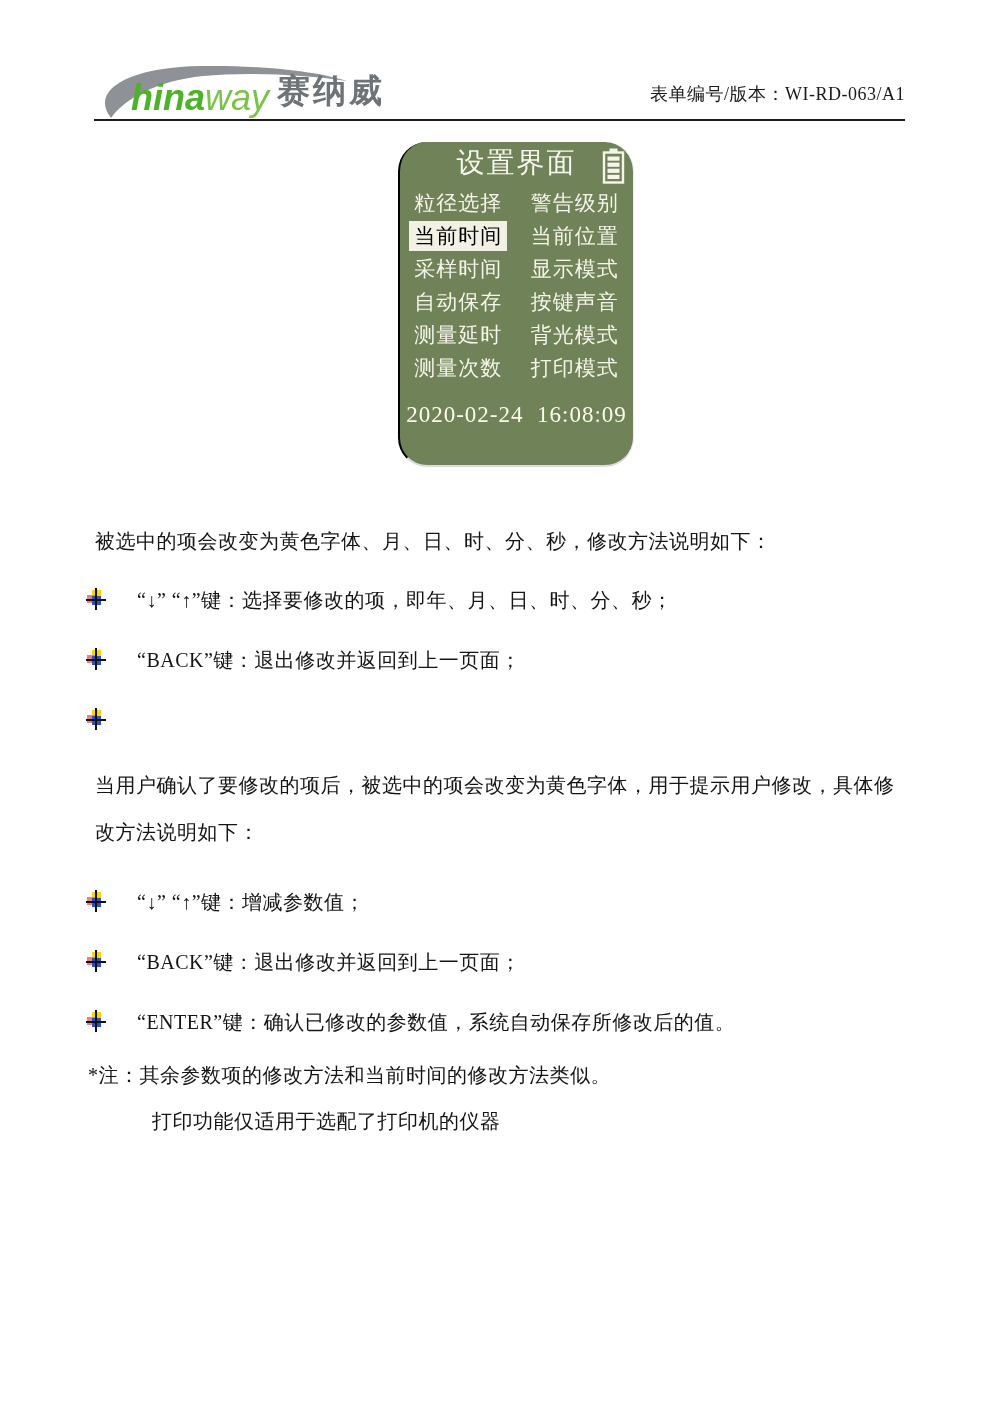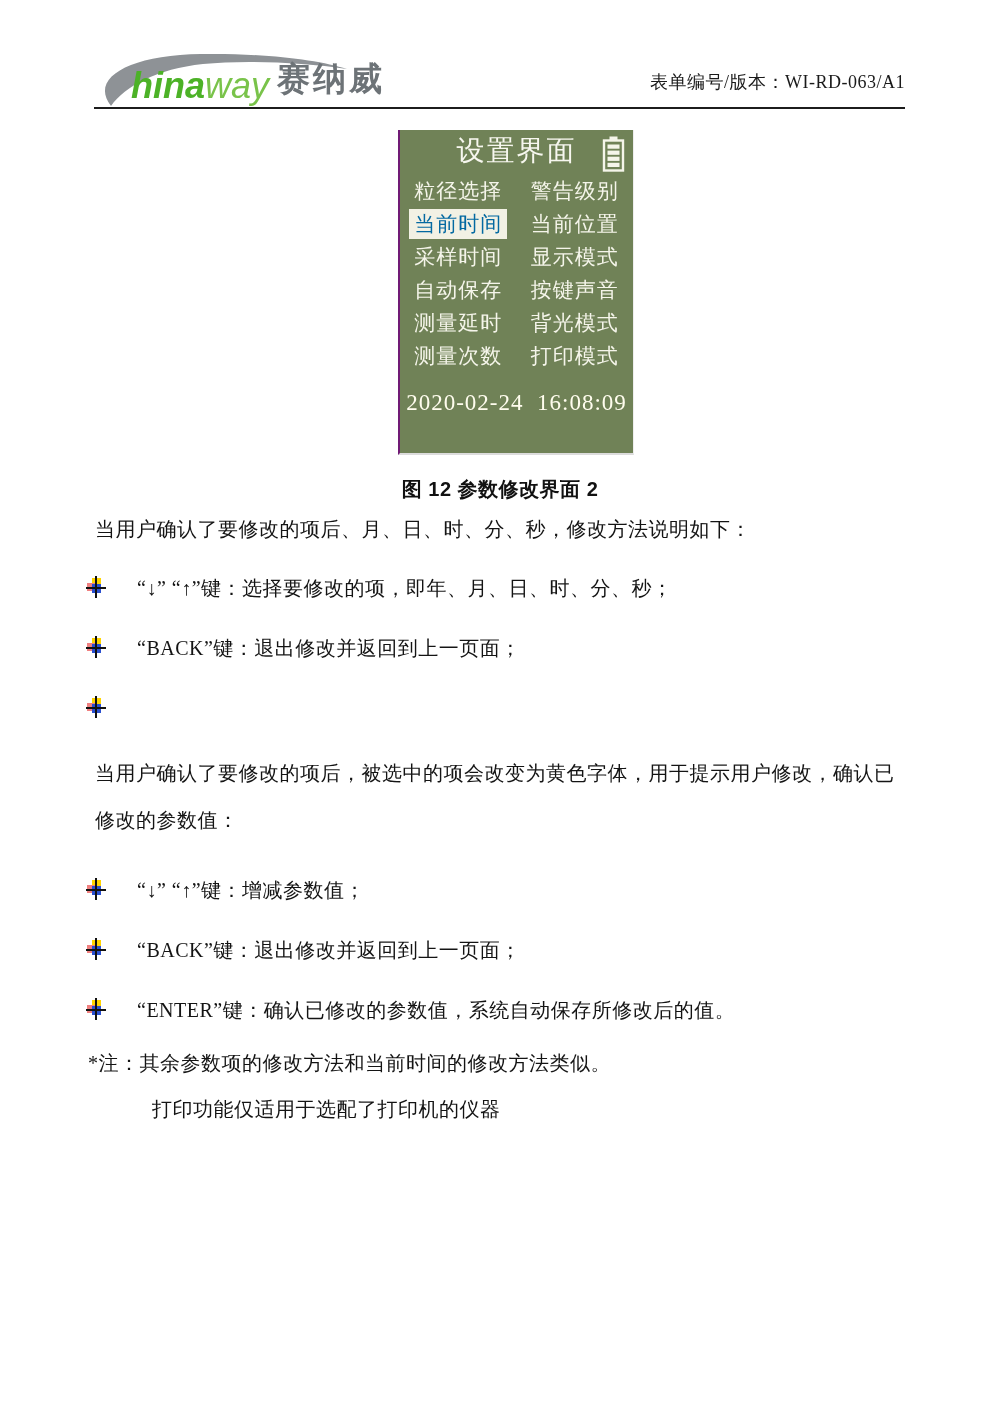--- a/index.html
+++ b/index.html
@@ -2,21 +2,21 @@
 <html><head>
 <meta charset="utf-8">
 <style>
   * { margin: 0; padding: 0; box-sizing: border-box; }
   html, body { background: #ffffff; }
   body { font-family: "Liberation Serif", "DejaVu Serif", serif; }
   .page {
     position: relative;
     width: 1000px;
     height: 1124px;
-    margin: 0 auto;
+    margin: 12px auto;
     background: #ffffff;
     overflow: hidden;
   }
 
   
   .logo {
     position: absolute;
     left: 95px; top: 50px;
     width: 290px; height: 58px;
   }
@@ -42,37 +42,38 @@
   .header-rule {
     position: absolute; left: 94px; top: 107px;
     width: 811px; height: 2px; background: #1c1c1c;
   }
 
   
   .screen {
     position: absolute; left: 398px; top: 130px;
     width: 236px; height: 325px;
     background: #708257;
-    border-left: 2px solid #701a75;
+    border-left: 2px solid #000000;
     border-bottom: 2px solid #dcdcdc;
     border-right: 1px solid #eeeeee;
     color: #f5f5ea;
     font-family: "Liberation Sans", sans-serif;
+    border-radius: 29px;
   }
   .screen-title-row { position: relative; height: 40px; }
   .screen-title {
     text-align: center; font-size: 28px; line-height: 42px;
     letter-spacing: 2px; color: #f7f7ef;
   }
   .battery { position: absolute; right: 8px; top: 6px; }
   .screen-menu { margin-top: 4px; }
   .menu-row { display: flex; height: 33px; align-items: center; }
   .menu-cell { width: 50%; text-align: center; font-size: 21px; letter-spacing: 1px; }
   .menu-cell span { display: inline-block; padding: 1px 5px; }
-  .menu-cell.selected span { background: #f2f1e4; color: #0369a1; text-align: center; }
+  .menu-cell.selected span { background: #f2f1e4; color: #000000; text-align: center; }
   .screen-datetime {
     margin-top: 18px; text-align: center;
     font-family: "Liberation Serif", "DejaVu Serif", serif;
     font-size: 23px; letter-spacing: 1px; color: #fffdee;
     white-space: pre;
   }
 
   
   .caption {
     position: absolute; left: 0; top: 476px; width: 100%;
@@ -169,24 +170,23 @@
         <div class="menu-cell"><span>背光模式</span></div>
       </div>
       <div class="menu-row">
         <div class="menu-cell"><span>测量次数</span></div>
         <div class="menu-cell"><span>打印模式</span></div>
       </div>
     </div>
     <div class="screen-datetime">2020-02-24  16:08:09</div>
   </div>
 
-  <div class="caption">图 12  参数修改界面 2</div>
 
   <div class="body-text">
-    <div class="para1">当用户确认了要修改的项后、月、日、时、分、秒，修改方法说明如下：</div>
+    <div class="para1">被选中的项会改变为黄色字体、月、日、时、分、秒，修改方法说明如下：</div>
 
     <div class="bullet-item">
       <span class="bullet-glyph">
           <i class="sq-y"></i>
           <i class="sq-r"></i>
           <i class="sq-b"></i>
           <i class="ln-v"></i>
           <i class="ln-h"></i>
         </span>
       <span>“↓”  “↑”键：选择要修改的项，即年、月、日、时、分、秒；</span>
@@ -204,21 +204,21 @@
     <div class="bullet-item b-sp1">
       <span class="bullet-glyph">
           <i class="sq-y"></i>
           <i class="sq-r"></i>
           <i class="sq-b"></i>
           <i class="ln-v"></i>
           <i class="ln-h"></i>
         </span>
     </div>
 
-    <div class="para2">当用户确认了要修改的项后，被选中的项会改变为黄色字体，用于提示用户修改，确认已修改的参数值：</div>
+    <div class="para2">当用户确认了要修改的项后，被选中的项会改变为黄色字体，用于提示用户修改，具体修改方法说明如下：</div>
 
     <div class="bullet-item">
       <span class="bullet-glyph">
           <i class="sq-y"></i>
           <i class="sq-r"></i>
           <i class="sq-b"></i>
           <i class="ln-v"></i>
           <i class="ln-h"></i>
         </span>
       <span>“↓”  “↑”键：增减参数值；</span>

